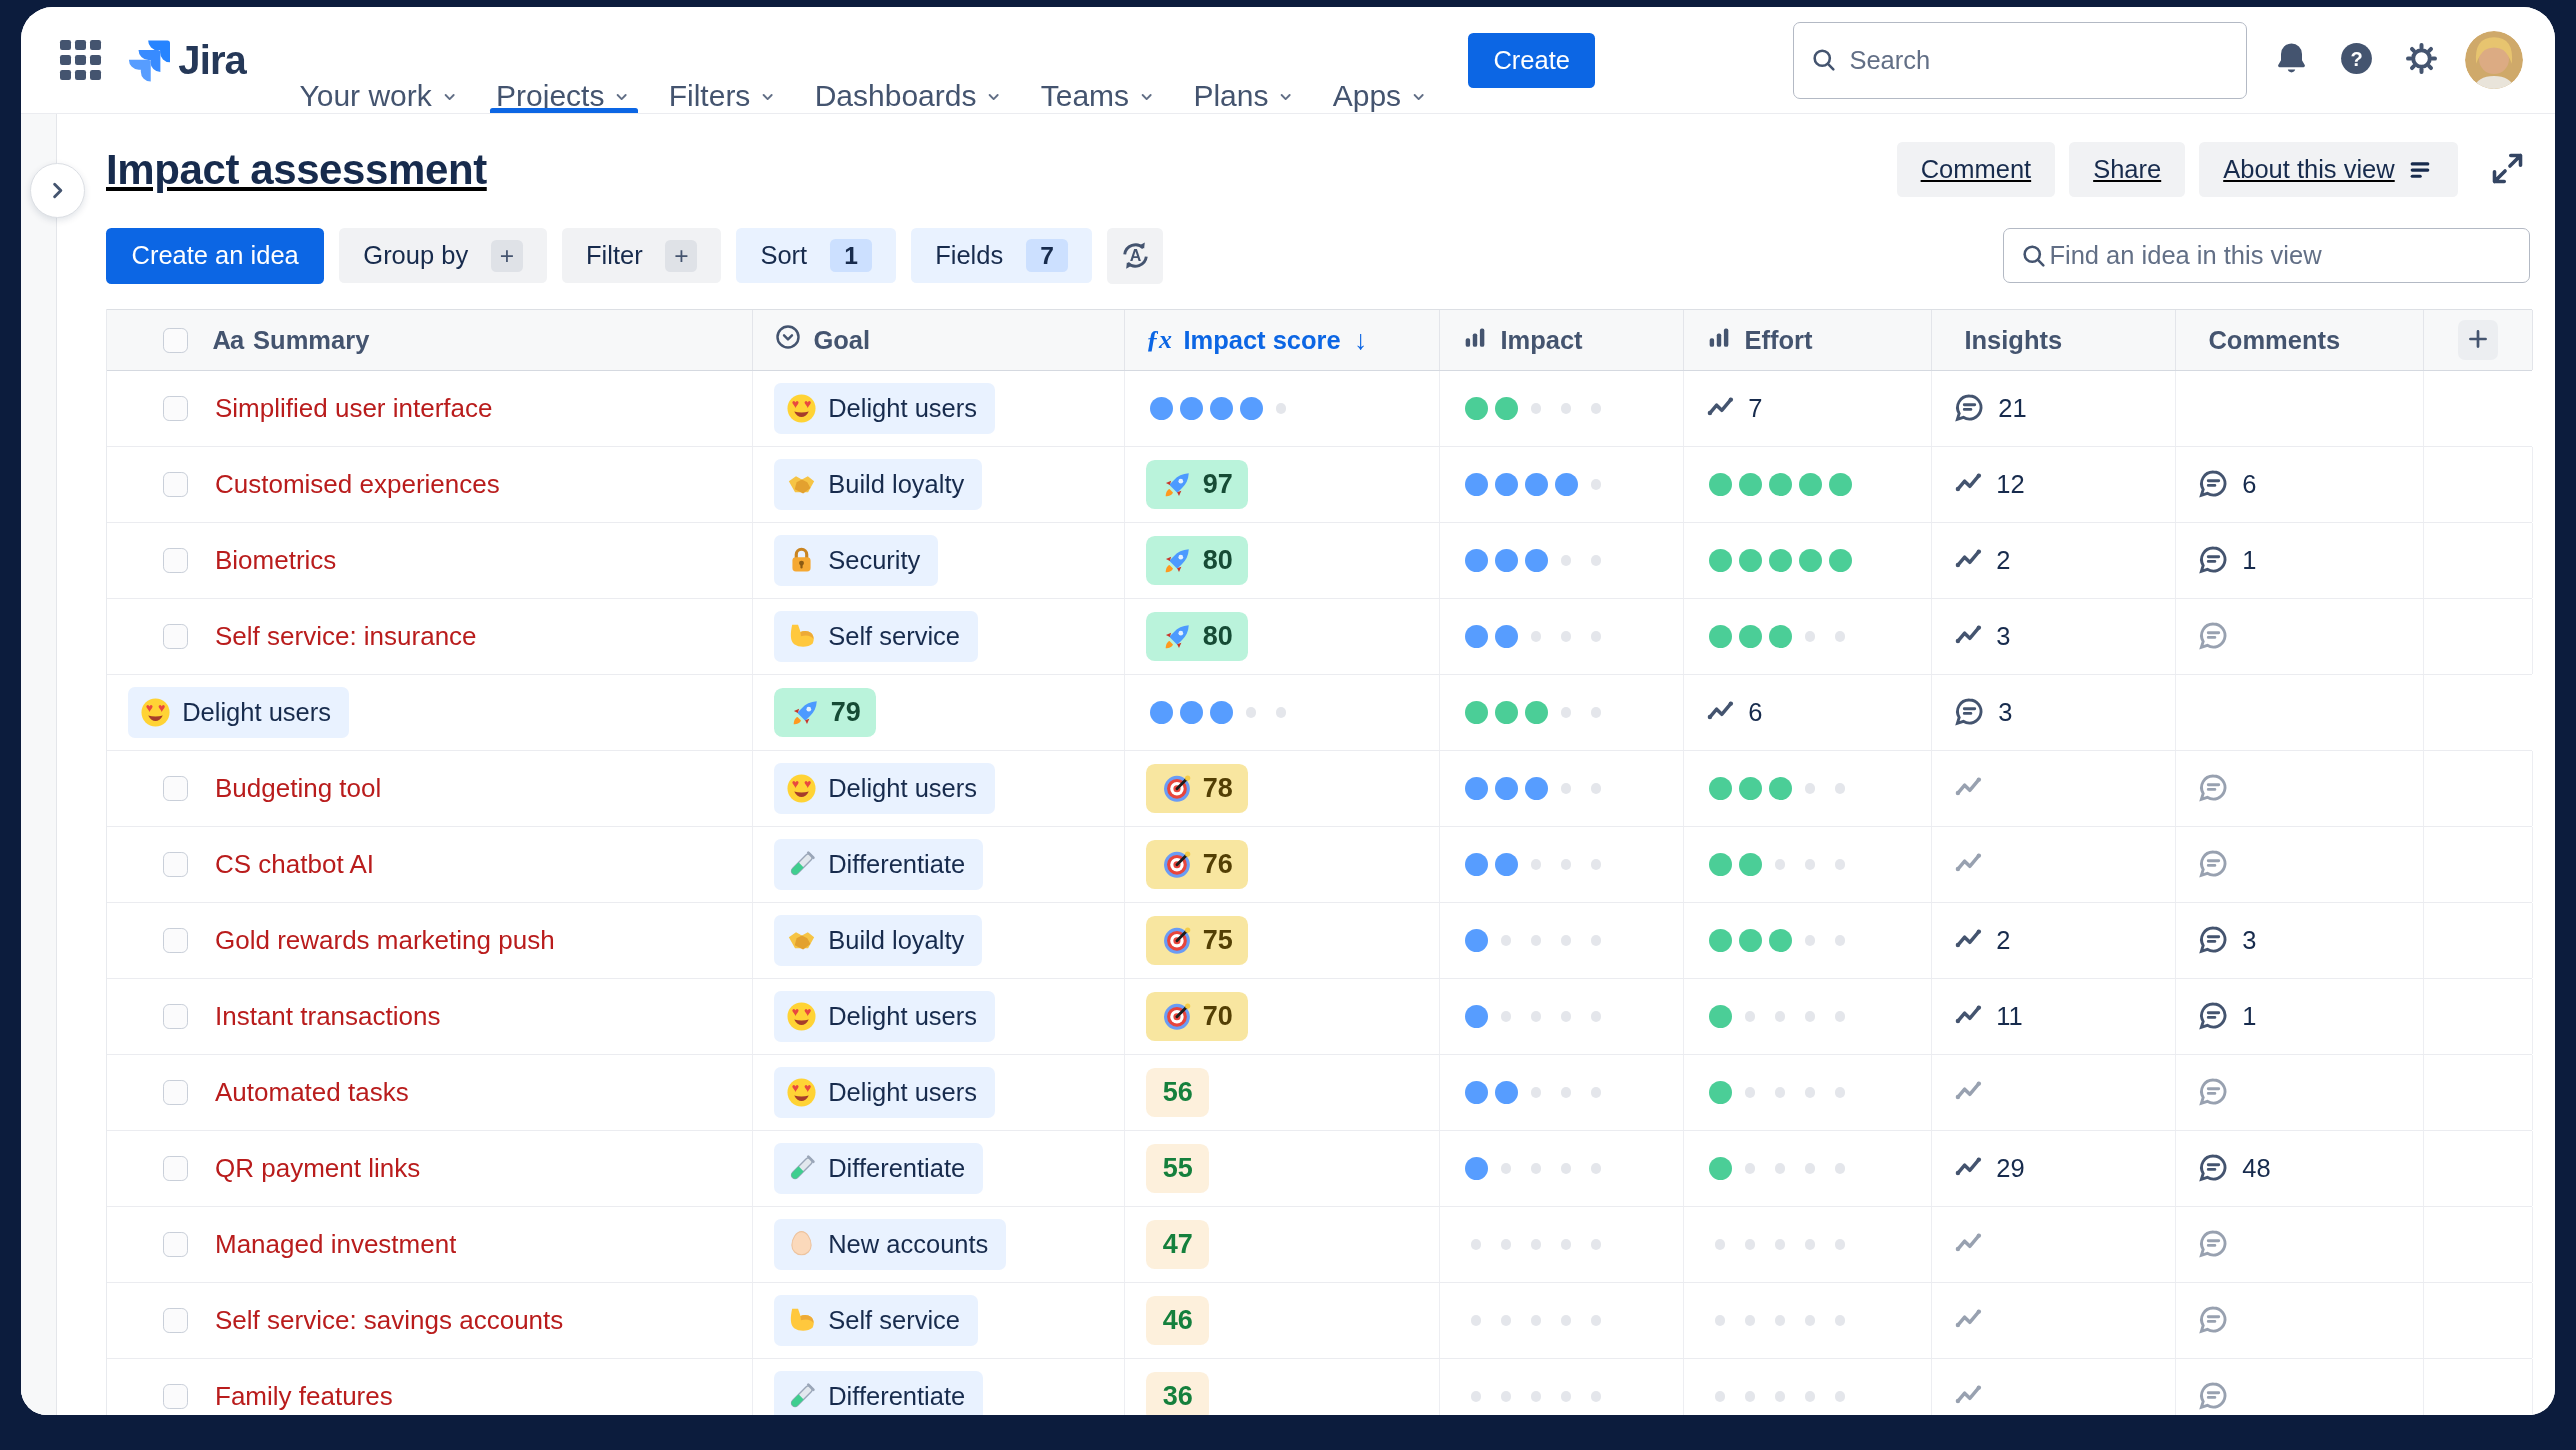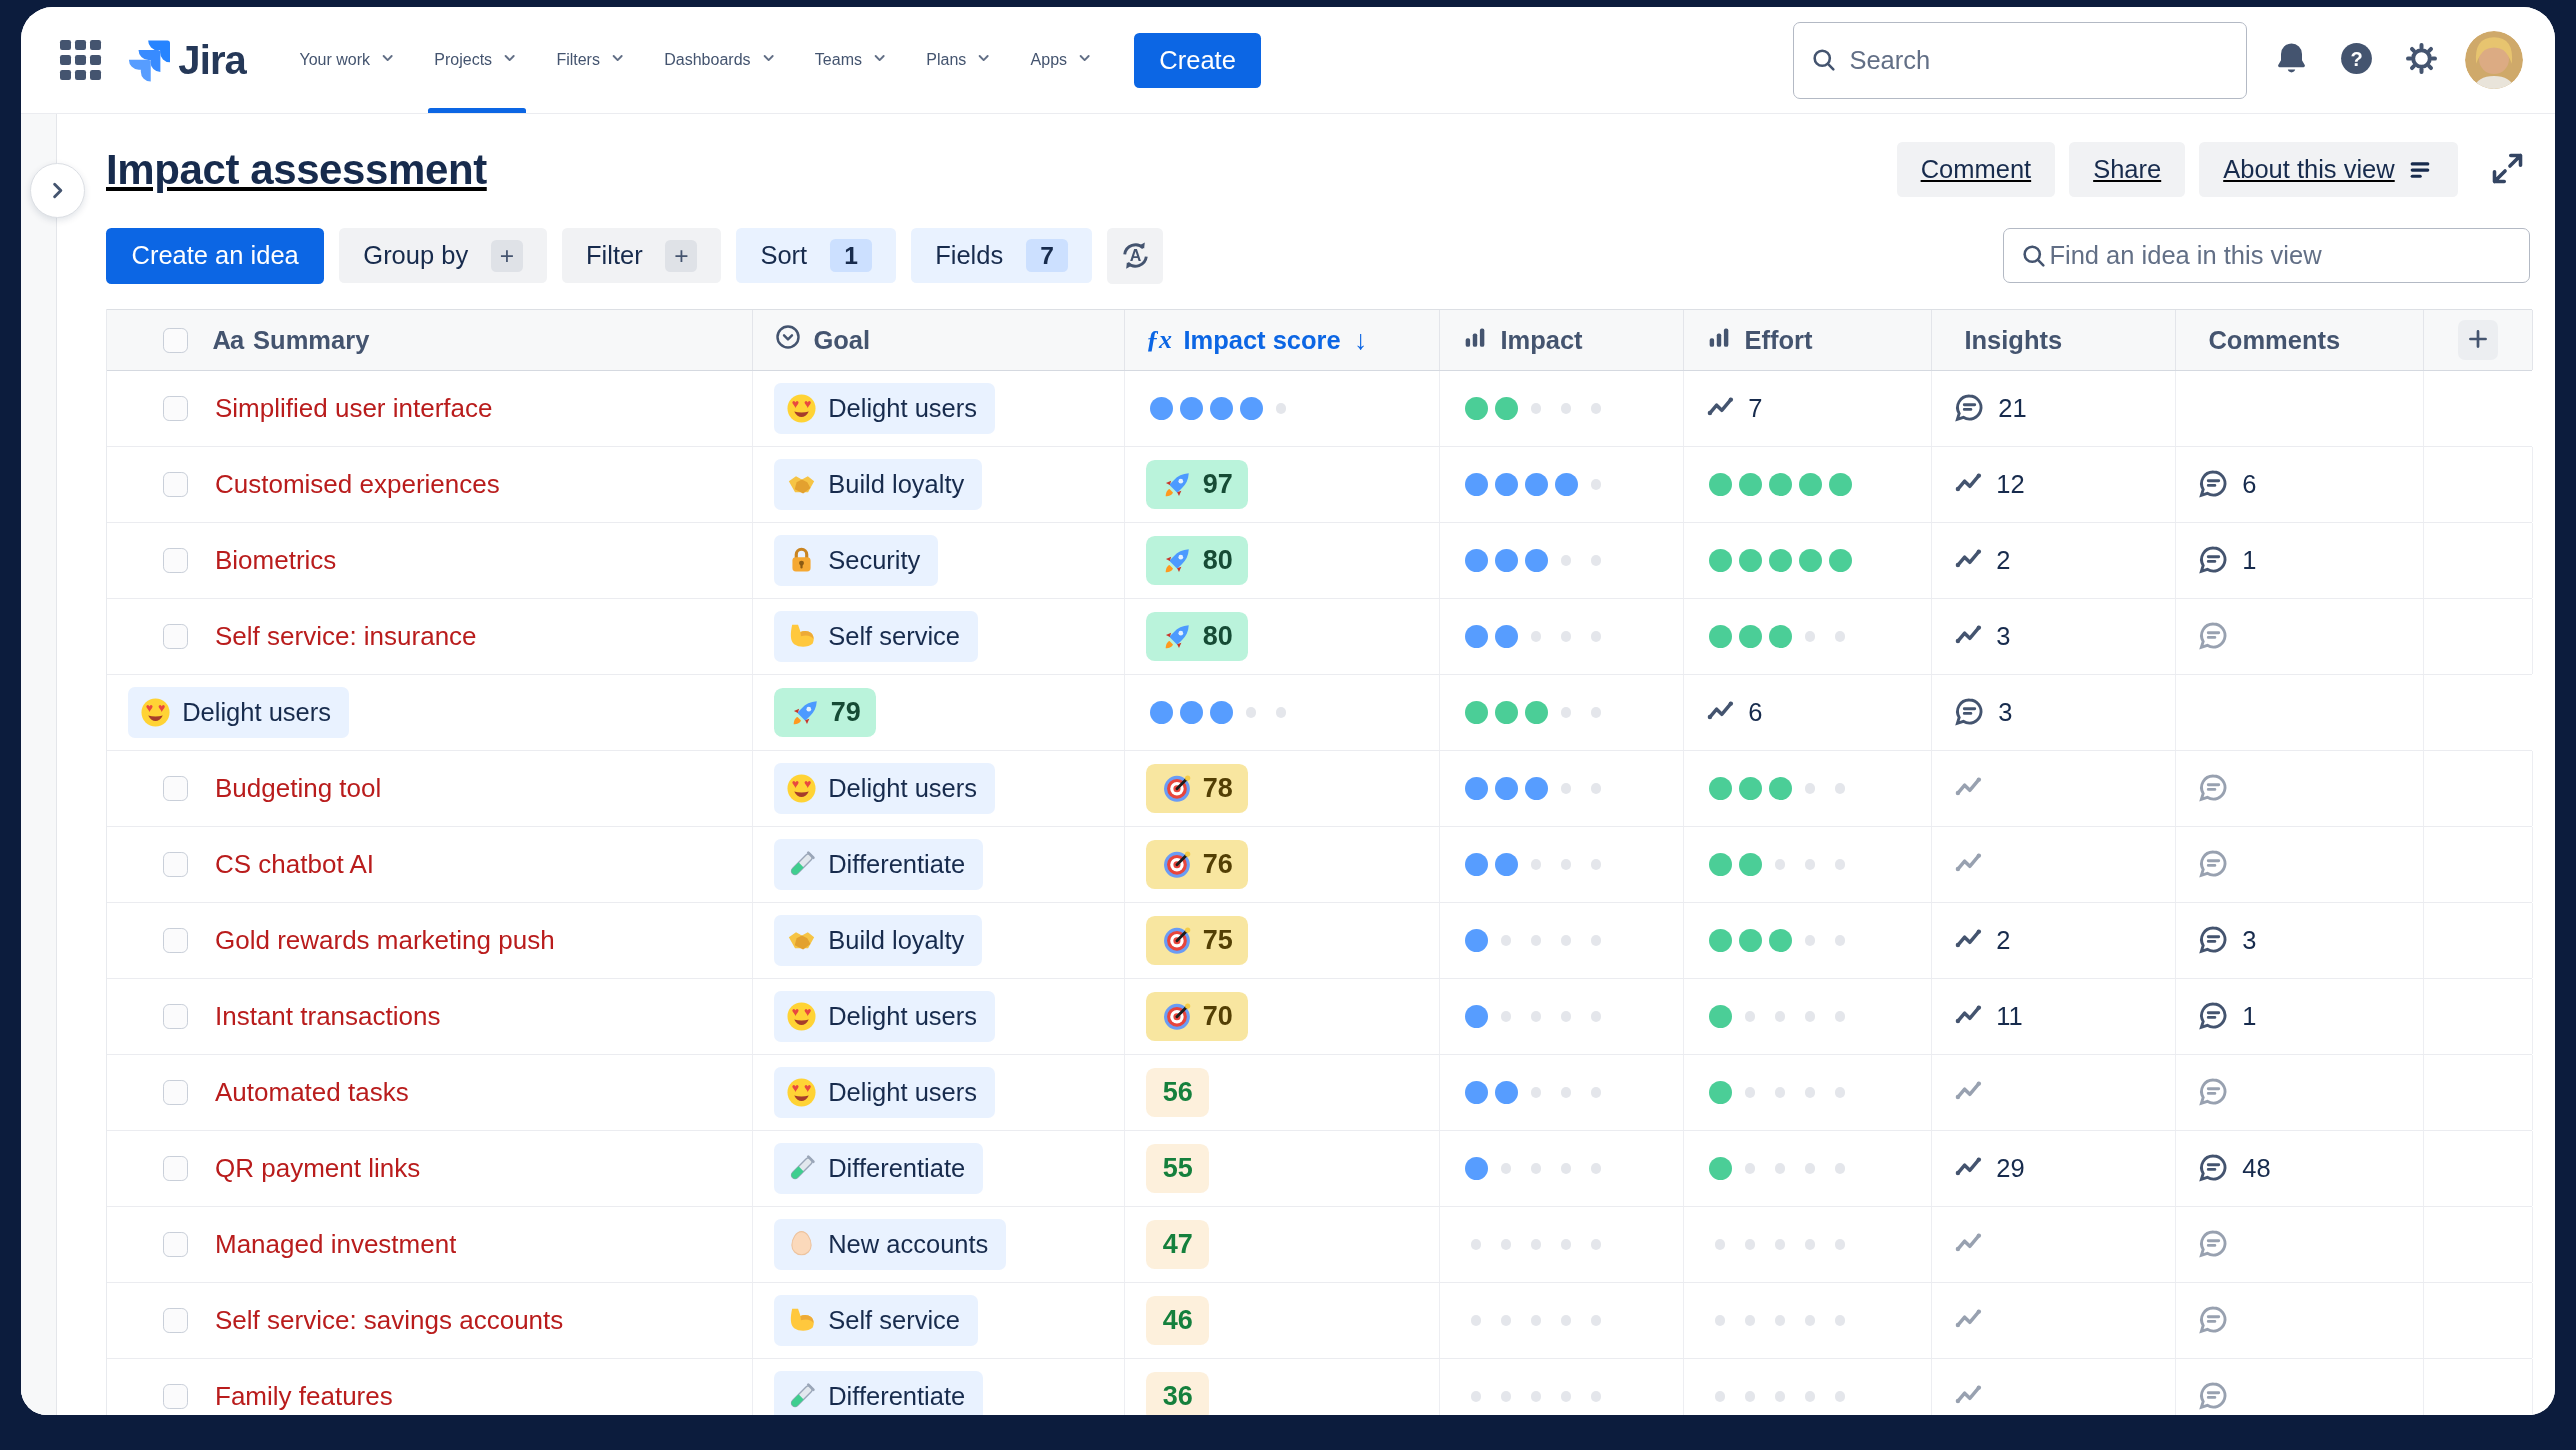--- a/index.html
+++ b/index.html
@@ -10,21 +10,21 @@
 
   
   .topnav{height:106px;flex:0 0 106px;display:flex;align-items:center;padding:0 32px;
     border-bottom:0.9px solid #ebecf0;background:#fff;}
   .appswitch{border:none;background:transparent;cursor:pointer;padding:7px;margin-right:16px;}
   .grid-icon{display:grid;grid-template-columns:repeat(3,10.6px);grid-template-rows:repeat(3,10.6px);gap:4.4px;}
   .grid-icon i{background:#44546f;border-radius:2.2px;}
   .logo{display:flex;align-items:center;gap:8.8px;cursor:pointer;}
   .logo-text{font-size:40px;font-weight:700;color:#253858;letter-spacing:-0.9px;}
   .menu{display:flex;align-items:stretch;height:106px;margin-left:35px;}
-  .nav-item{display:flex;align-items:center;gap:8px;padding:0 18.5px;font-size:16px;color:#44546f;
+  .nav-item{display:flex;align-items:flex-end;gap:8px;padding:0 18.5px;font-size:30px;color:#44546f;
     font-weight:500;cursor:pointer;position:relative;}
   .nav-item.active::after{content:"";position:absolute;left:12.3px;right:12.3px;bottom:0;height:5.3px;
     background:#0c66e4;border-radius:2.6px 2.6px 0 0;}
   .create-btn{margin-left:21px;height:55px;padding:0 25.5px;border:none;border-radius:5.3px;
     background:#0c66e4;color:#fff;font-size:25.5px;font-weight:500;cursor:pointer;font-family:inherit;}
   .nav-search{margin-left:auto;width:420px;height:51px;border:1.8px solid #b3b9c4;border-radius:7px;
     display:flex;align-items:center;gap:11.4px;padding:12px 16px;cursor:text;background:#fff;}
   .nav-search .ph{font-size:25.5px;color:#626f86;}
   .nav-icon{width:42px;height:42px;border:none;background:transparent;cursor:pointer;padding:0;
     margin-left:23px;color:#44546f;}

